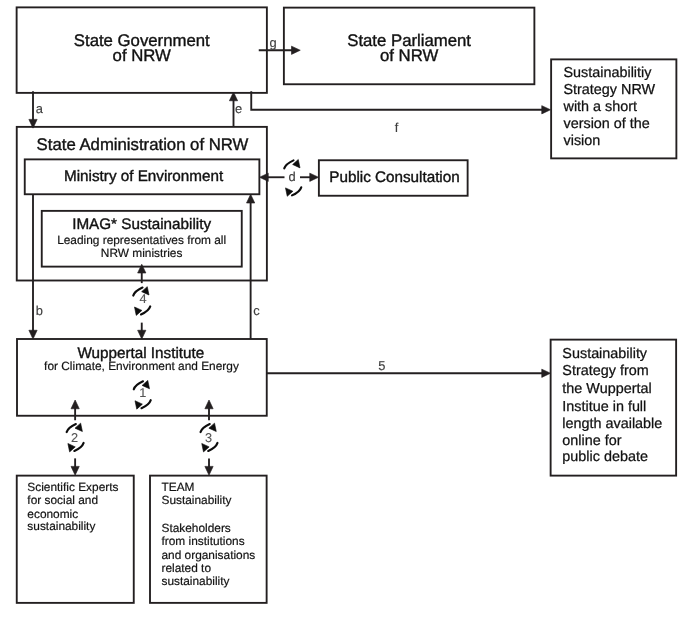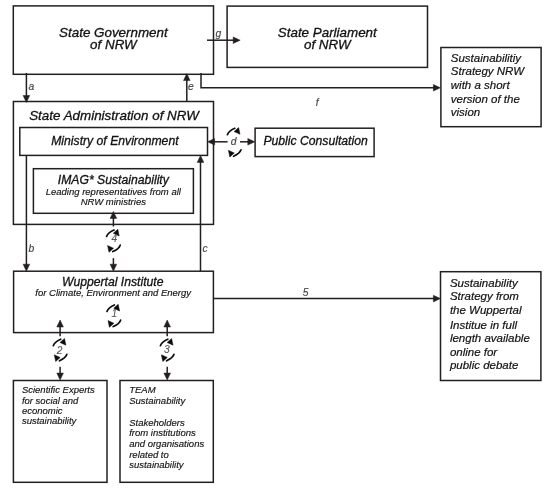--- a/index.html
+++ b/index.html
@@ -1,17 +1,17 @@
 <!DOCTYPE html>
 <html><head>
 <meta charset="utf-8">
 <style>
   html,body{margin:0;padding:0;background:#ffffff;}
   body{width:550px;height:494px;overflow:hidden;font-family:"Liberation Sans",sans-serif;}
-  #stage{position:relative;width:550px;height:494px;background:#fff;will-change:transform;font-style:italic;}
+  #stage{position:relative;width:550px;height:494px;background:#fff;will-change:transform;}
   svg#diagram{position:absolute;left:0;top:0;width:550px;height:494px;display:block;}
   .bx{fill:#ffffff;stroke:#231f20;stroke-width:1.5;}
   .ln{stroke:#231f20;stroke-width:1.5;fill:none;}
   .ahead{fill:#231f20;stroke:#231f20;stroke-width:0.5;stroke-linejoin:miter;}
   text{fill:#111111;font-family:"Liberation Sans",sans-serif;paint-order:stroke;stroke:#111111;stroke-width:0.3px;}
   .sm{stroke-width:0.15px;}
   .rb{stroke-width:0.2px;}
   .big{font-size:13.4px;}
   .mid{font-size:12.2px;}
   .sm{font-size:9.5px;}

